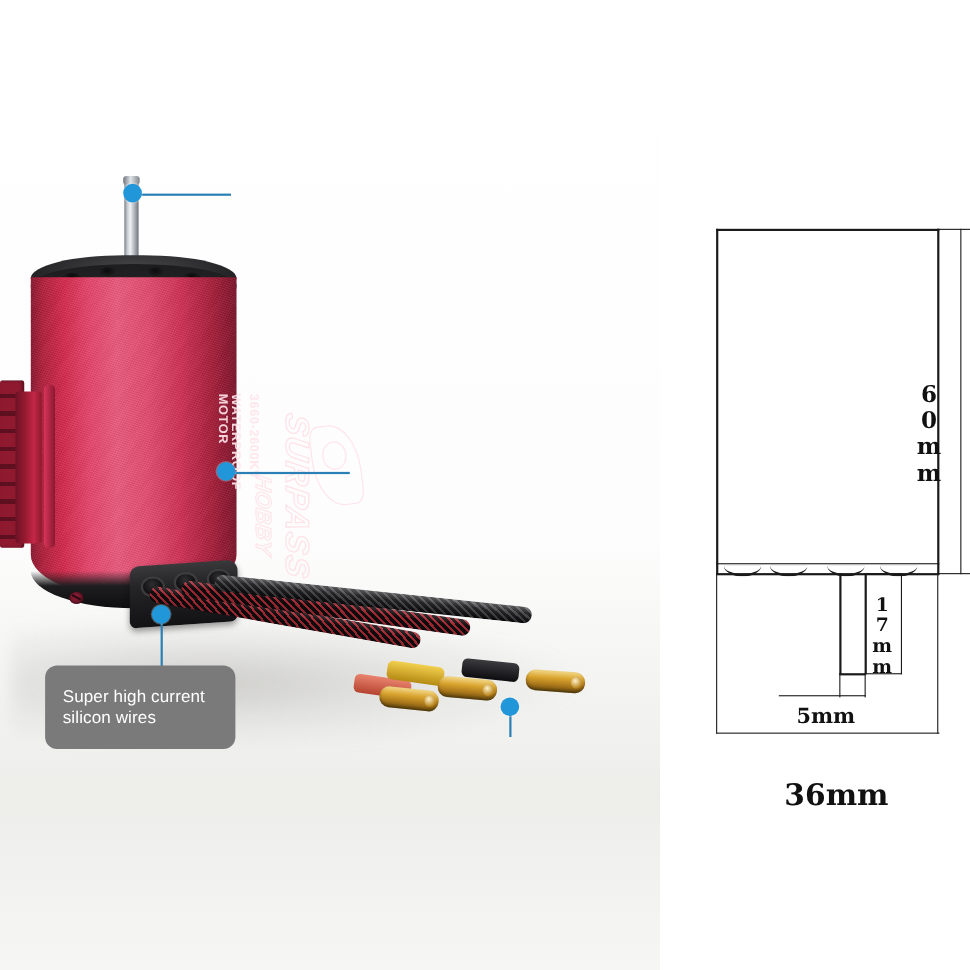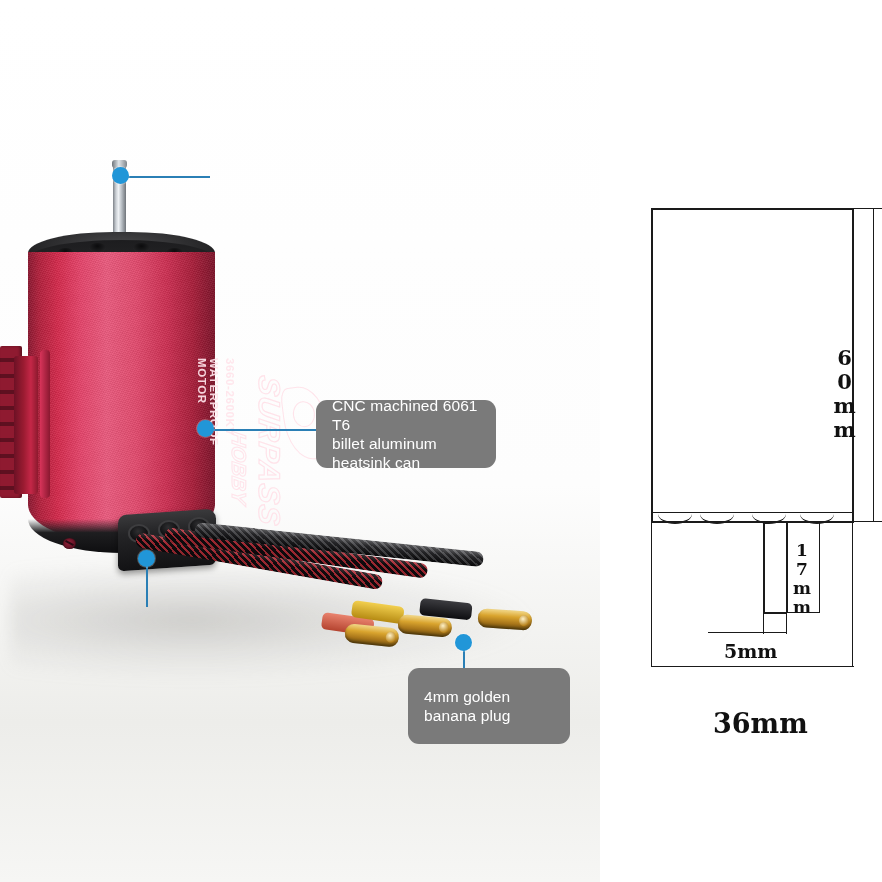--- a/index.html
+++ b/index.html
@@ -308,30 +308,28 @@
 
     <div class="heatshrink" style="left:420px; top:598px; width:52px; background:linear-gradient(180deg,#3c3c40,#0d0d10); transform:rotate(6deg);"></div>
     <div class="plug-gold" style="left:478px; top:608px; transform:rotate(4deg);"></div>
   </div>
 
   <div class="leader h" style="left:126px; top:176px; width:84px;"></div>
   <div class="dot" style="left:112px; top:167px;"></div>
 
   <div class="leader h" style="left:212px; top:429px; width:106px;"></div>
   <div class="dot" style="left:197px; top:420px;"></div>
-  <div class="callout" style="left:316px; top:400px; width:180px; height:68px; display:flex; align-items:center;">CNC machined 6061 T6
-billet aluminum heatsink can</div>
 
   <div class="leader v" style="left:146px; top:562px; height:45px;"></div>
   <div class="dot" style="left:138px; top:550px;"></div>
+  <div class="callout" style="left:41px; top:605px; width:173px; height:76px; display:flex; align-items:center;">Super high current
+silicon wires</div>
 
   <div class="leader v" style="left:463px; top:646px; height:24px;"></div>
   <div class="dot" style="left:455px; top:634px;"></div>
-  <div class="callout" style="left:408px; top:668px; width:162px; height:76px; display:flex; align-items:center;">4mm golden
-banana plug</div>
 
   <div id="drawing">
 
     <div class="ln h" style="left:51px;  top:208px; width:203px;"></div>
     <div class="ln v" style="left:51px;  top:208px; height:314px;"></div>
     <div class="ln v" style="left:252px; top:208px; height:314px;"></div>
     <div class="ln thin h" style="left:51px; top:512px; width:203px;"></div>
     <div class="ln h" style="left:51px;  top:521px; width:203px;"></div>
 
     <div class="bell-curve" style="left:58px;  top:514px; width:34px;"></div>

